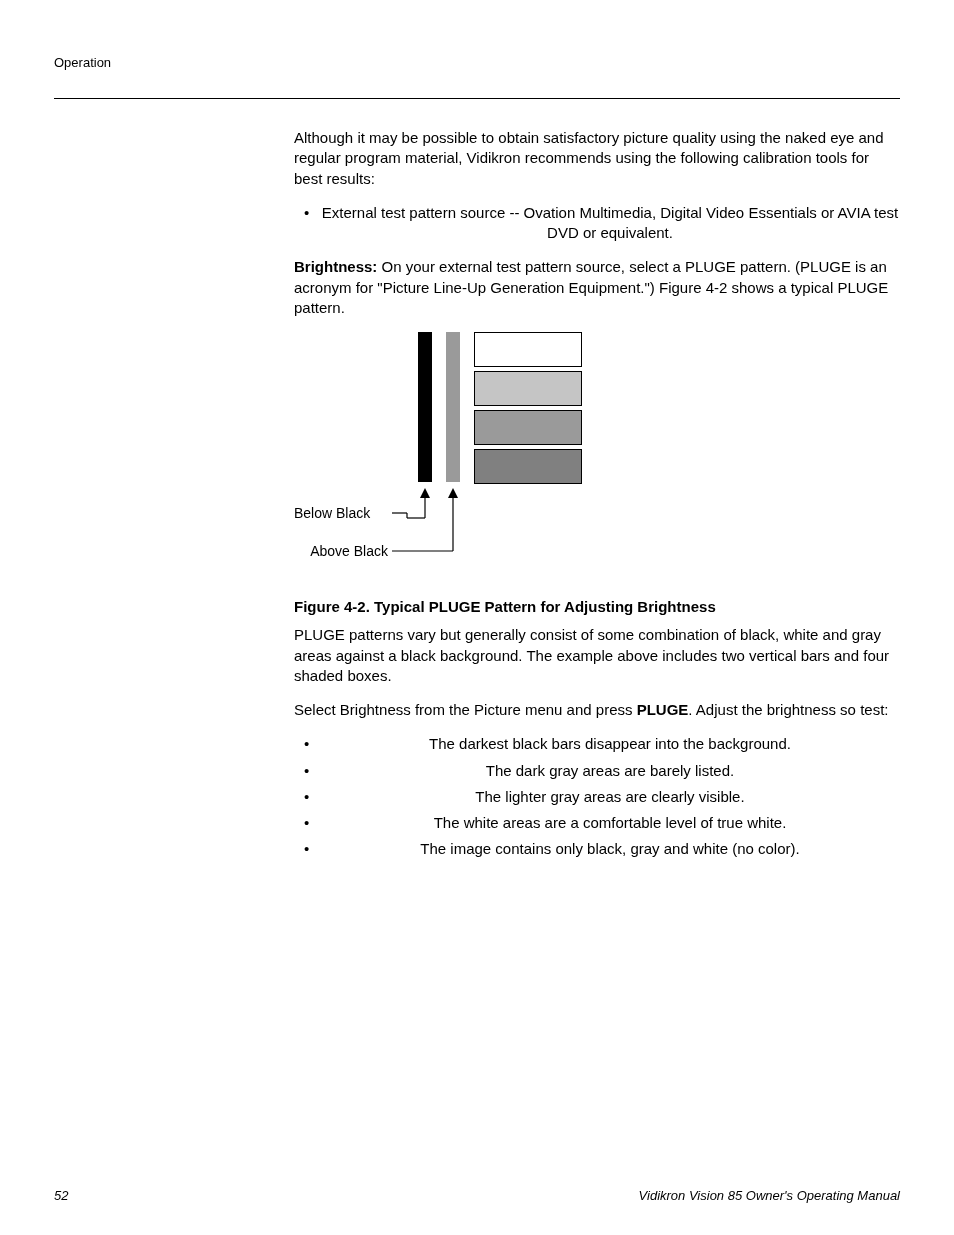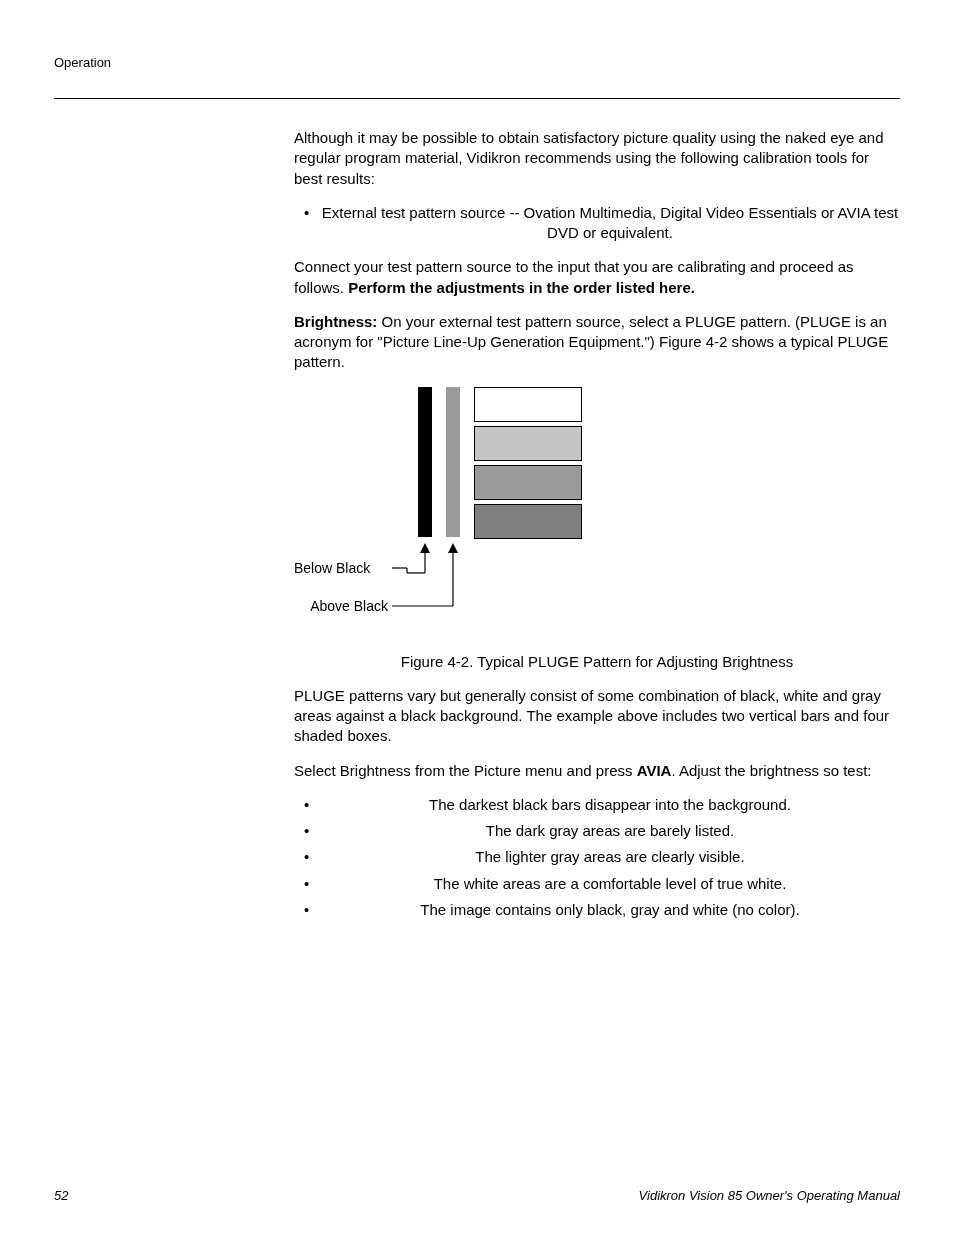--- a/index.html
+++ b/index.html
@@ -88,23 +88,22 @@
     left: 0; top: 210px;
     width: 94px; text-align: right;
   }
   svg.arrows {
     position: absolute;
     left: 0; top: 0;
     width: 300px; height: 250px;
     overflow: visible;
   }
   .fig-caption {
-    font-weight: 400;
-    margin-bottom: 14px;
-    text-align: center;
+    font-weight: 700;
+    margin-bottom: 8px;
   }
   .footer {
     position: absolute;
     bottom: 48px;
     left: 54px;
     right: 54px;
     font-size: 13px;
     font-style: italic;
   }
   .page-num {
@@ -125,23 +124,20 @@
 <div class="divider"></div>
 
 <div class="content">
 
   <div class="para">Although it may be possible to obtain satisfactory picture quality using the naked eye and regular program material, Vidikron recommends using the following calibration tools for best results:</div>
 
   <ul class="bullets">
     <li>External test pattern source -- Ovation Multimedia, Digital Video Essentials or AVIA test DVD or equivalent.</li>
   </ul>
 
-  <div class="para">
-    <span>Connect your test pattern source to the input that you are calibrating and proceed as follows. </span><span class="bold">Perform the adjustments in the order listed here.</span>
-  </div>
 
   <div class="para">
     <span class="bold">Brightness: </span><span>On your external test pattern source, select a PLUGE pattern. (PLUGE is an acronym for "Picture Line-Up Generation Equipment.") Figure 4-2 shows a typical PLUGE pattern.</span>
   </div>
 
   <div class="figure">
     <div class="bar-black"></div>
     <div class="bar-gray"></div>
     <div class="box b1"></div>
     <div class="box b2"></div>
@@ -161,21 +157,21 @@
       <line x1="159" y1="166" x2="159" y2="219" stroke="#000" stroke-width="1.2"></line>
       <line x1="159" y1="219" x2="98" y2="219" stroke="#000" stroke-width="1.2"></line>
     </svg>
   </div>
 
   <div class="fig-caption">Figure 4-2. Typical PLUGE Pattern for Adjusting Brightness</div>
 
   <div class="para">PLUGE patterns vary but generally consist of some combination of black, white and gray areas against a black background. The example above includes two vertical bars and four shaded boxes.</div>
 
   <div class="para">
-    <span>Select Brightness from the Picture menu and press </span><span class="bold">AVIA</span><span>. Adjust the brightness so test:</span>
+    <span>Select Brightness from the Picture menu and press </span><span class="bold">PLUGE</span><span>. Adjust the brightness so test:</span>
   </div>
 
   <ul class="bullets">
     <li>The darkest black bars disappear into the background.</li>
     <li>The dark gray areas are barely listed.</li>
     <li>The lighter gray areas are clearly visible.</li>
     <li>The white areas are a comfortable level of true white.</li>
     <li>The image contains only black, gray and white (no color).</li>
   </ul>
 

